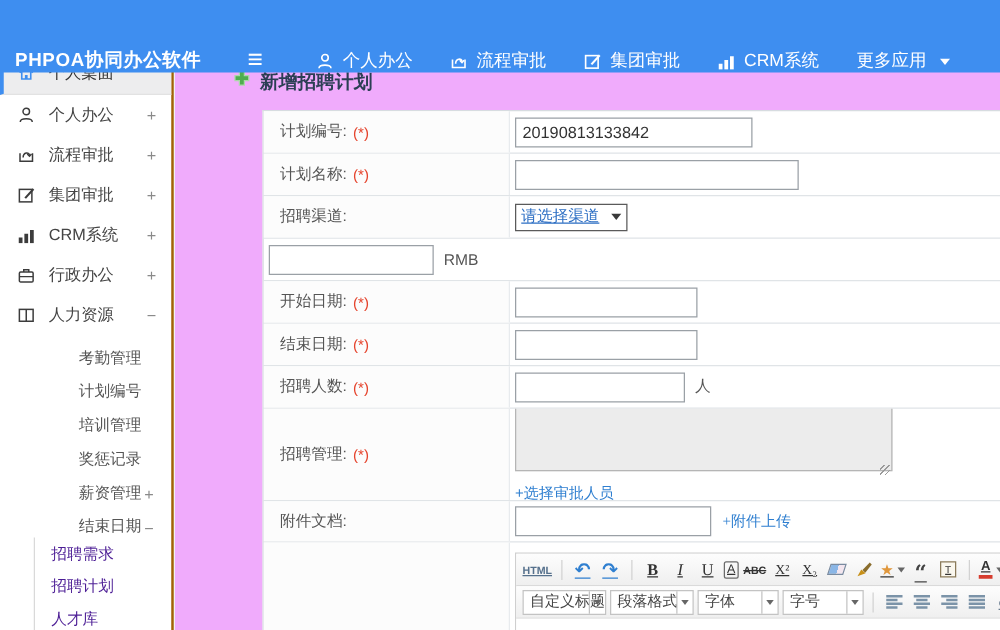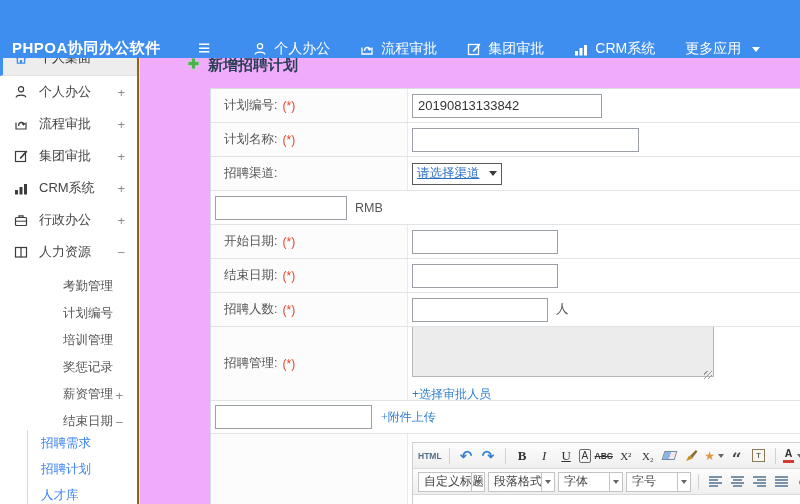--- a/index.html
+++ b/index.html
@@ -24,21 +24,21 @@
                font-size:13px; color:#444; cursor:pointer; }
   .side-item .ic { width:16px; margin-right:9px; display:flex; color:#3c3c3c; }
   .side-item.active { height:35px; background:#ededee; border-left:3px solid #3e8ef0;
                       padding-left:11px; border-bottom:1px solid #e2e2e2; color:#333; }
   .side-item.active .ic { color:#3e8ef0; }
   .expander { margin-left:auto; color:#8a8a8a; font-size:13px; }
   .sub-item { height:27px; display:flex; align-items:flex-end; padding:0 14px 0 26px;
               font-size:12.5px; color:#555; cursor:pointer;margin-left:37px; }
   .sub2-wrap { margin-left:27px; border-left:1px solid #d9d9d9; }
   .sub2-item { height:26px; display:flex; align-items:center; padding-left:13px;
-               font-size:12.5px; color:#3b82f6; cursor:pointer;text-align:right; }
+               font-size:12.5px; color:#4c1d95; cursor:pointer;text-align:right; }
 
   
   .main { position:absolute; left:140px; top:41px; right:0; bottom:0; overflow:hidden;
           padding:14px 0 0 47px; background:#f0abfc; }
   .page-title { display:flex; align-items:center; gap:8px; height:20px; }
   .page-title span.t { font-size:15px; font-weight:bold; color:#2b3f54; }
 
   .form { margin:13px 0 0 23px; width:1100px; background:#fff;
           border:1px solid #d7dce0; border-bottom:none; }
   .frow { display:flex; border-bottom:1px solid #e0e4e7; height:34px; }
@@ -67,21 +67,21 @@
   .resize-h { position:absolute; right:2px; bottom:2px; width:8px; height:8px; cursor:nwse-resize;
               background:repeating-linear-gradient(135deg,transparent 0 2px,#9a9a9a 2px 3px); }
   .link-row { margin-top:3px; }
 
   
   .fvalue.editor-cell { align-items:flex-start; padding:8px 0 0 4px; }
   .editor { width:680px; border:1px solid #cfcfcf; background:#fff; }
   .tb { height:26px; display:flex; align-items:center; padding:0 5px; gap:3px;
         background:linear-gradient(#fdfdfd,#efefef); border-bottom:1px solid #dadada; }
   .tbtn { min-width:19px; height:20px; display:flex; align-items:center; justify-content:center;
-          font-size:12px; color:#333; cursor:pointer; border-radius:2px; }
+          font-size:12px; color:#333; cursor:pointer; border-radius:2px;text-decoration:underline; }
   .sep { width:1px; height:16px; background:#d2d2d2; margin:0 4px; flex:none; }
   .src { font-size:8.5px; font-weight:bold; color:#55708c; letter-spacing:0; }
   .undo,.redo { color:#2f7fd0; font-size:15px; font-weight:bold; }
   .b-bold { font-family:"Liberation Serif",serif; font-weight:bold; font-size:13px; }
   .b-italic { font-family:"Liberation Serif",serif; font-style:italic; font-size:13px; }
   .b-under { font-family:"Liberation Serif",serif; text-decoration:underline; font-size:13px; }
   .b-border { border:1px solid #6a6a6a; font-size:10px; padding:0 2px; height:14px; min-width:0;
               display:flex; align-items:center; }
   .b-strike { font-size:8.5px; font-weight:bold; text-decoration:line-through; }
   .b-script { font-size:11px; font-family:"Liberation Serif",serif; }
@@ -366,20 +366,23 @@
       <div class="fvalue col">
         <span class="ta-wrap">
           <textarea class="ta" disabled="" style=""></textarea>
           <span class="resize-h"></span>
         </span>
         <span class="link-row"><a class="blue-link">+选择审批人员</a></span>
       </div>
     </div>
 
     <div class="frow attach">
+      <div class="flabel">
+          <span>附件文档:</span>
+        </div>
       <div class="fvalue">
         <input class="inp" style="width: 157px;">
         <a class="blue-link" style="margin-left:9px;font-family:Liberation Serif, serif;">+附件上传</a>
       </div>
     </div>
 
     <div class="frow editor-row">
       <div class="flabel"></div>
       <div class="fvalue editor-cell">
         <div class="editor">

